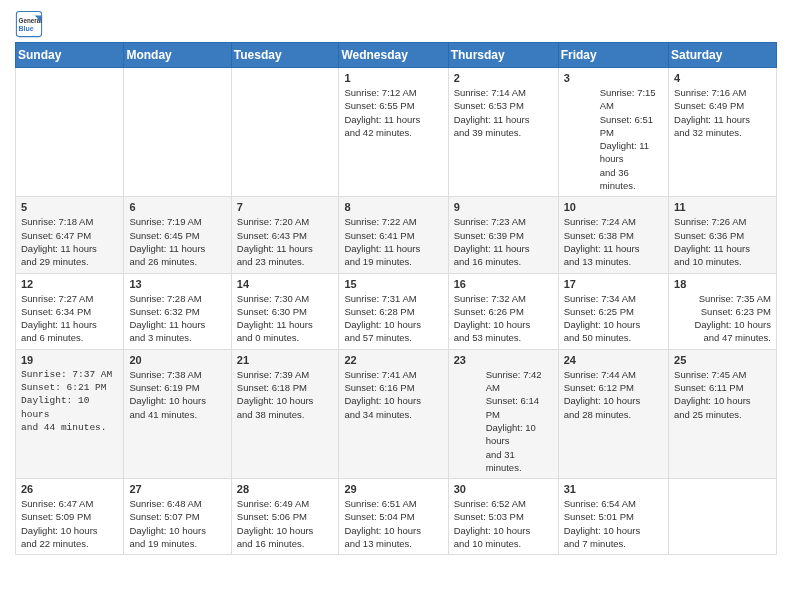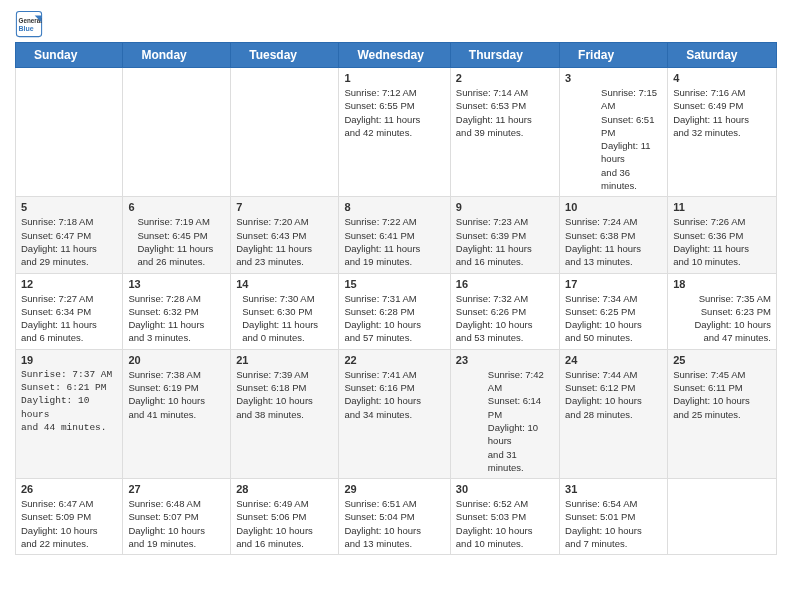--- a/index.html
+++ b/index.html
@@ -53,21 +53,21 @@
       width: 100%;
       border-collapse: collapse;
       border: 1px solid #ccc;
     }
     .calendar-table th {
       background-color: #3a7abf;
       color: #fff;
       font-size: 12px;
       font-weight: bold;
       text-align: left;
-      padding: 5px 18px;
+      padding: 5px 2px;
       border: 1px solid #2a6aaf;
     }
     .calendar-table td {
       vertical-align: top;
       border: 1px solid #ddd;
       padding: 4px 5px;
       width: 113px;
       min-height: 80px;
       font-size: 10px;
       color: #333;
@@ -163,21 +163,21 @@
         <tr>
           <td>
             <span class="day-num">5</span>
             <div class="day-info" style="white-space: pre-line;">Sunrise: 7:18 AM
 Sunset: 6:47 PM
 Daylight: 11 hours
 and 29 minutes.</div>
           </td>
           <td>
             <span class="day-num">6</span>
-            <div class="day-info" style="white-space: pre-line; margin-left: 9px;">Sunrise: 7:19 AM
+            <div class="day-info" style="white-space: pre-line;">Sunrise: 7:19 AM
 Sunset: 6:45 PM
 Daylight: 11 hours
 and 26 minutes.</div>
           </td>
           <td>
             <span class="day-num">7</span>
             <div class="day-info" style="white-space: pre-line;">Sunrise: 7:20 AM
 Sunset: 6:43 PM
 Daylight: 11 hours
 and 23 minutes.</div>
@@ -221,21 +221,21 @@
           </td>
           <td>
             <span class="day-num">13</span>
             <div class="day-info" style="white-space: pre-line;">Sunrise: 7:28 AM
 Sunset: 6:32 PM
 Daylight: 11 hours
 and 3 minutes.</div>
           </td>
           <td>
             <span class="day-num">14</span>
-            <div class="day-info" style="white-space: pre-line; margin-left: 6px;">Sunrise: 7:30 AM
+            <div class="day-info" style="white-space: pre-line;">Sunrise: 7:30 AM
 Sunset: 6:30 PM
 Daylight: 11 hours
 and 0 minutes.</div>
           </td>
           <td>
             <span class="day-num">15</span>
             <div class="day-info" style="white-space: pre-line;">Sunrise: 7:31 AM
 Sunset: 6:28 PM
 Daylight: 10 hours
 and 57 minutes.</div>

